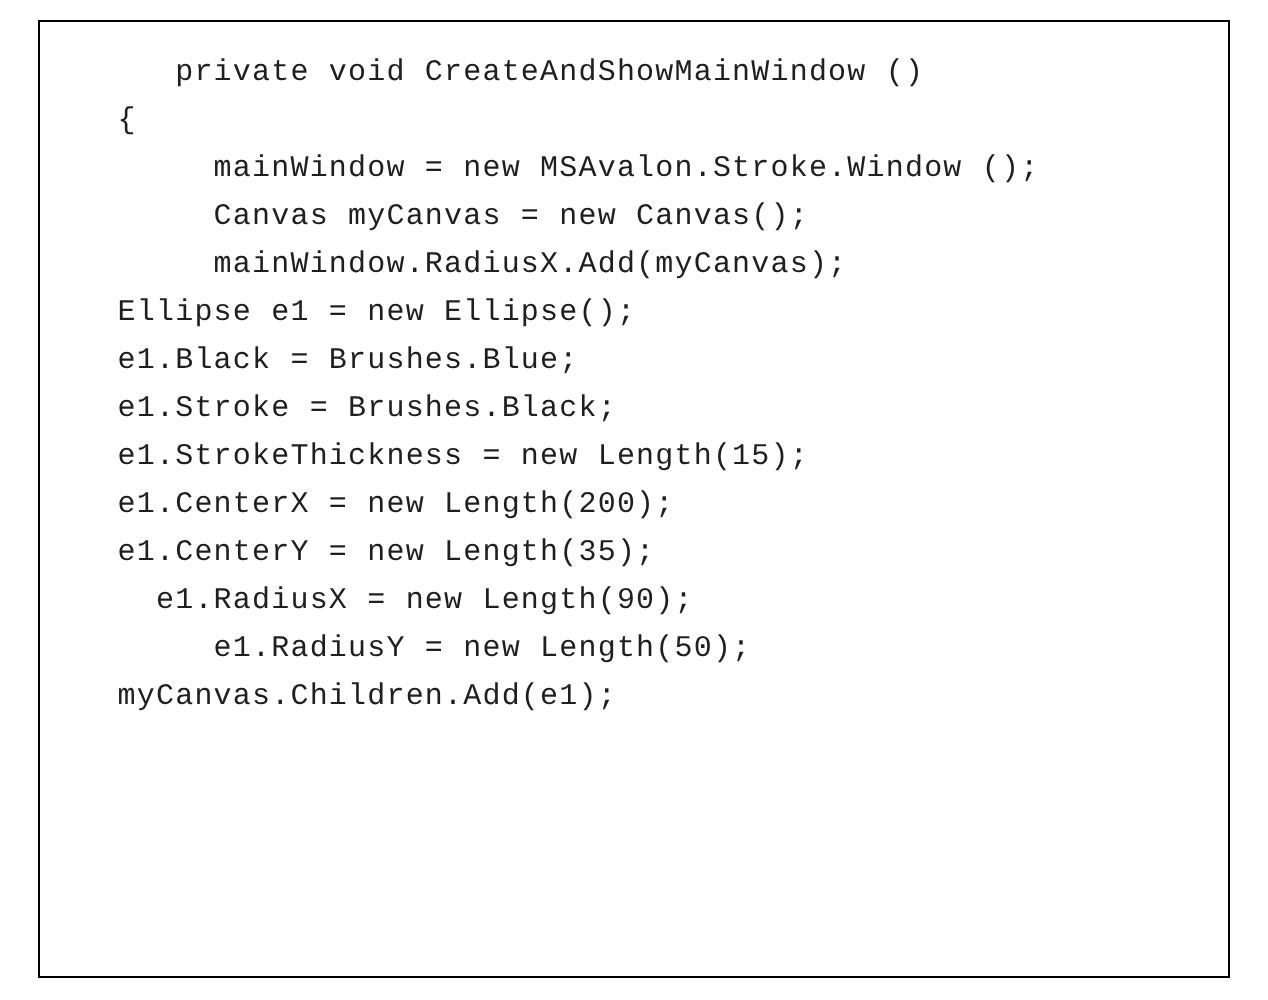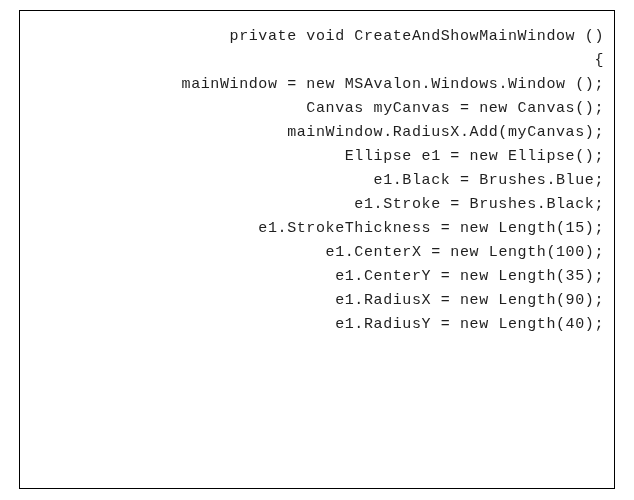--- a/index.html
+++ b/index.html
@@ -19,40 +19,40 @@
     padding: 14px 10px 10px 10px;
     overflow: hidden;
   }
   .line {
     font-family: "Courier New", Courier, monospace;
     font-size: 15px;
     line-height: 24px;
     letter-spacing: 0.6px;
     white-space: pre;
     color: #1f1f1f;
-    text-align: right;
   }
 </style>
 </head>
 <body>
 
 <div class="code-box">
   <div class="line">      private void CreateAndShowMainWindow ()</div>
   <div class="line">   {</div>
   <div class="line"></div>
-  <div class="line">        mainWindow = new MSAvalon.Windows.Window ();</div>
+  <div class="line">        mainWindow = new MSAvalon.Stroke.Window ();</div>
   <div class="line"></div>
   <div class="line"></div>
   <div class="line">        Canvas myCanvas = new Canvas();</div>
   <div class="line">        mainWindow.RadiusX.Add(myCanvas);</div>
   <div class="line"></div>
   <div class="line"></div>
   <div class="line">   Ellipse e1 = new Ellipse();</div>
   <div class="line">   e1.Black = Brushes.Blue;</div>
   <div class="line">   e1.Stroke = Brushes.Black;</div>
   <div class="line">   e1.StrokeThickness = new Length(15);</div>
-  <div class="line">   e1.CenterX = new Length(100);</div>
+  <div class="line">   e1.CenterX = new Length(200);</div>
   <div class="line">   e1.CenterY = new Length(35);</div>
   <div class="line">     e1.RadiusX = new Length(90);</div>
-  <div class="line">        e1.RadiusY = new Length(40);</div>
+  <div class="line">        e1.RadiusY = new Length(50);</div>
   <div class="line"></div>
   <div class="line"></div>
+  <div class="line">   myCanvas.Children.Add(e1);</div>
 </div>
 
 </body></html>

